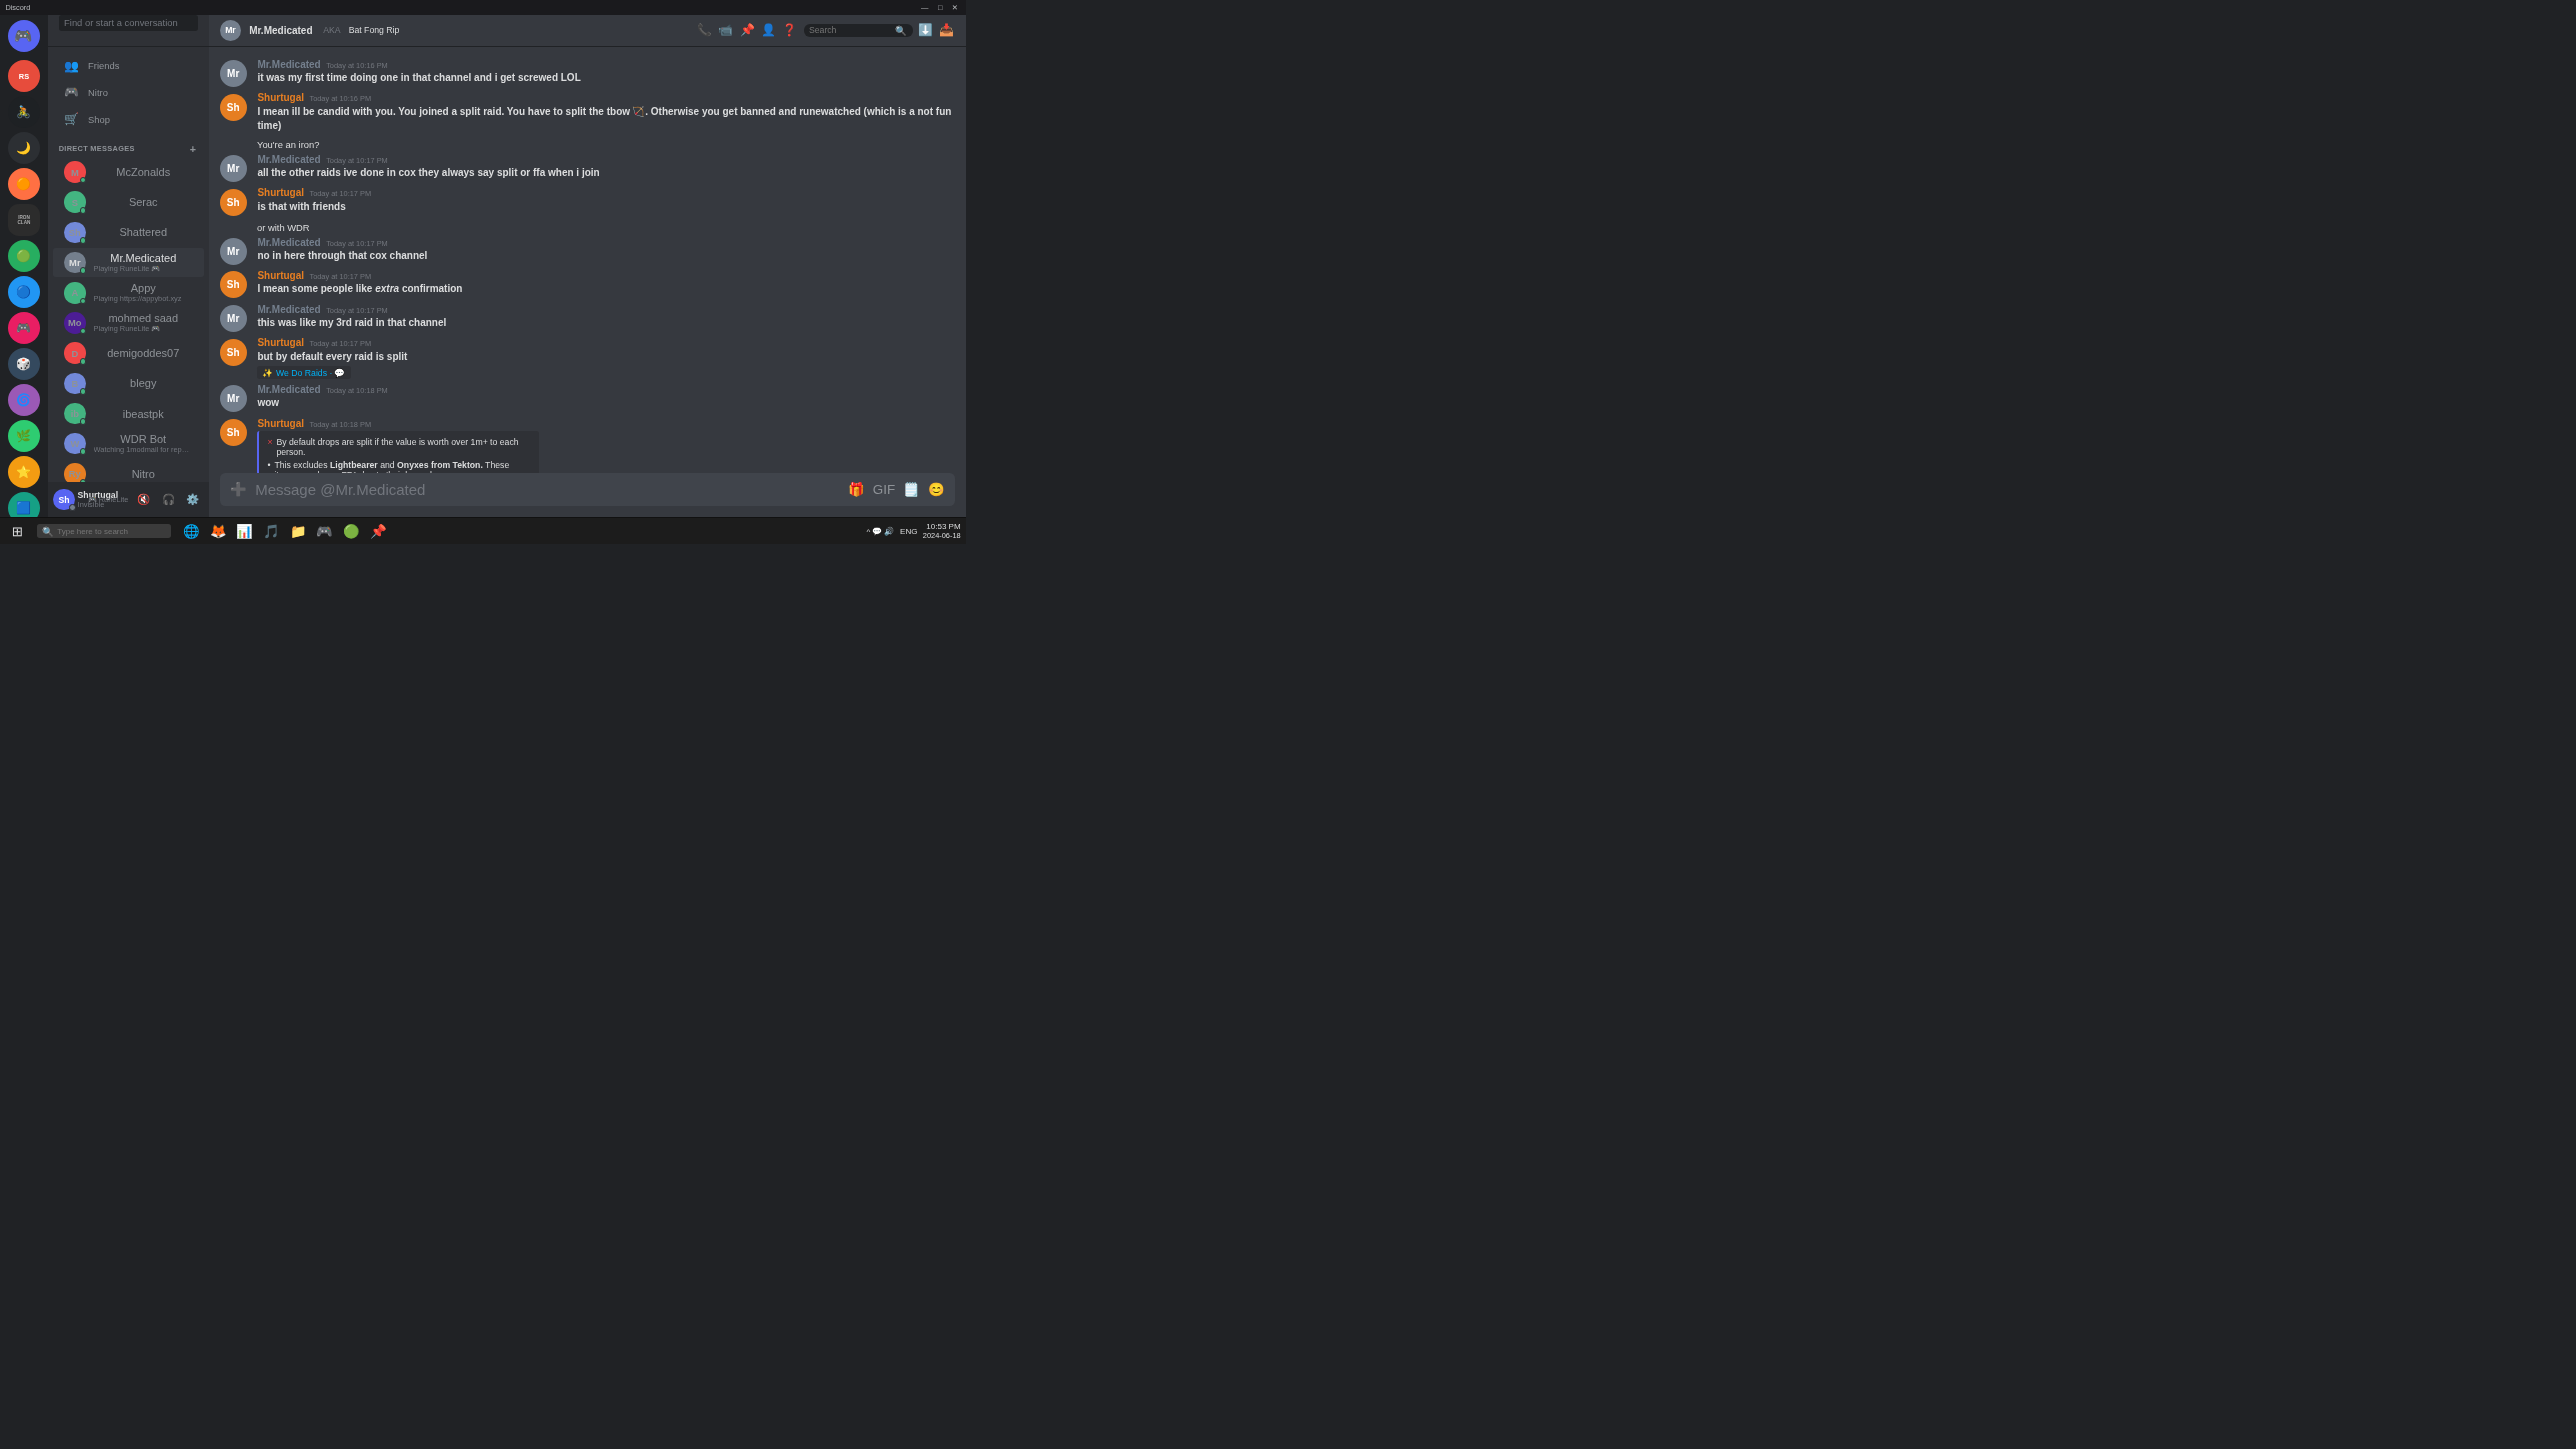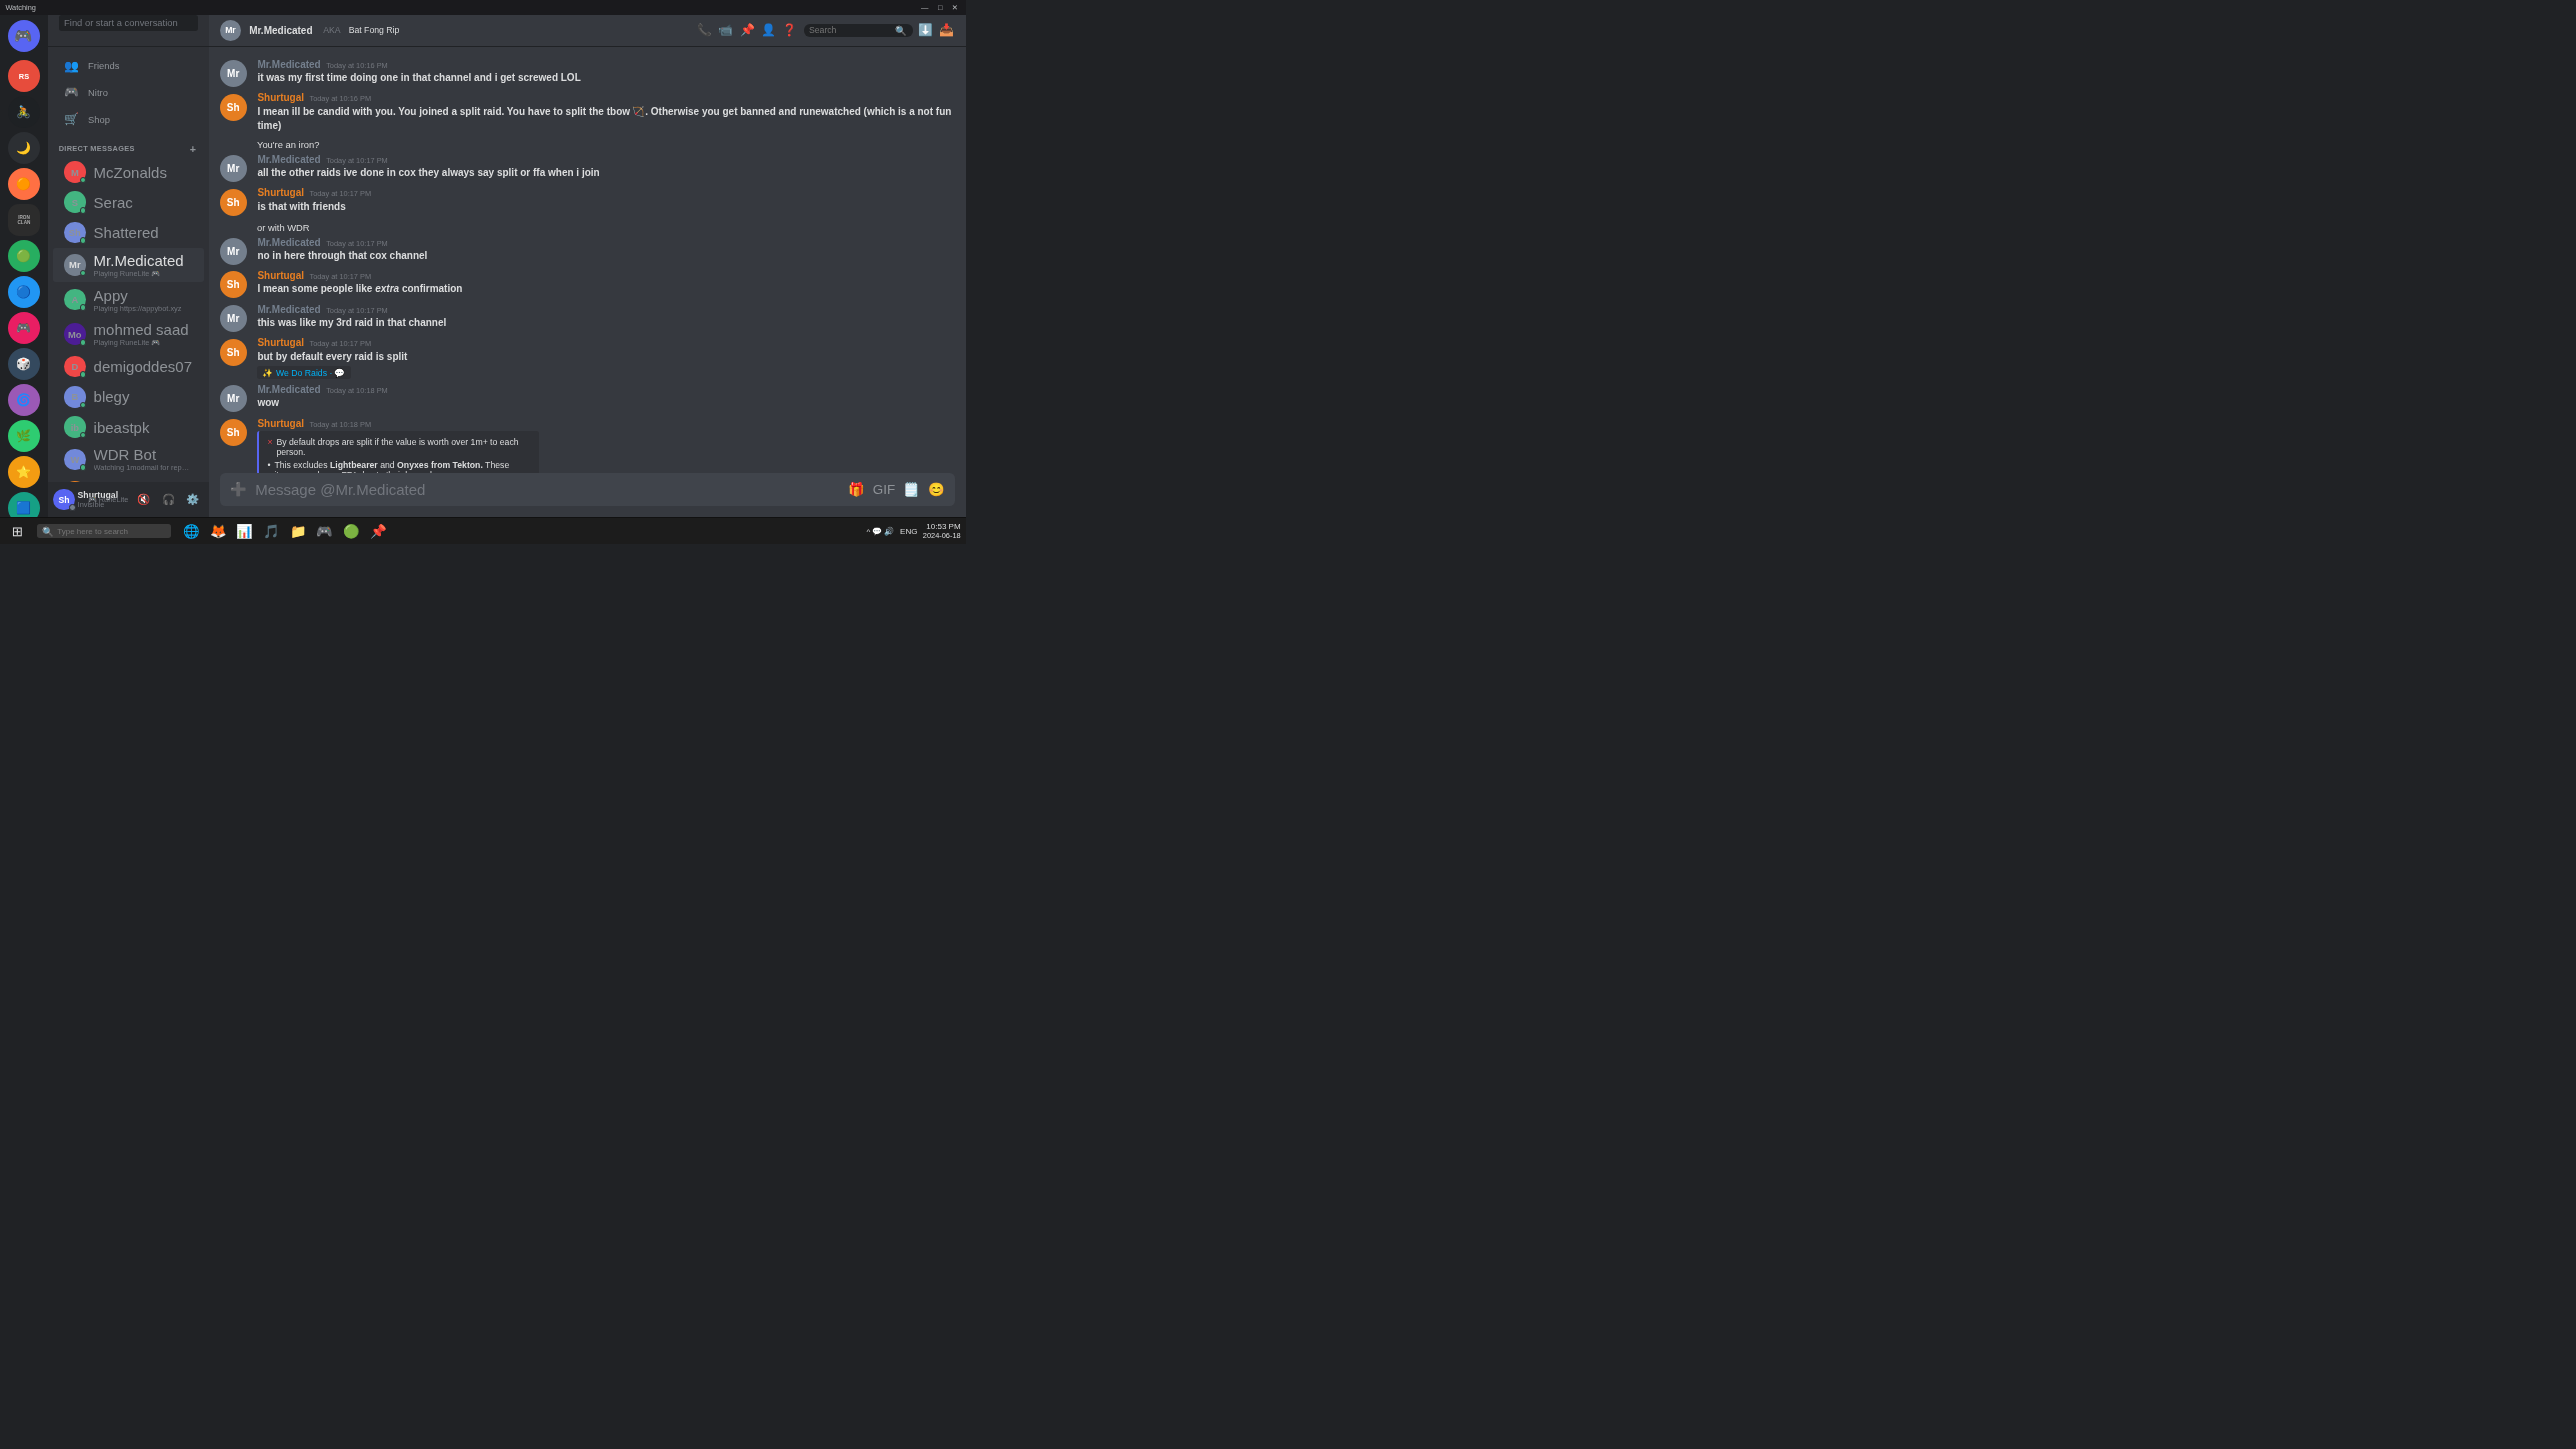--- a/index.html
+++ b/index.html
@@ -151,21 +151,21 @@
     .dm-avatar .status-dot {
       position: absolute;
       bottom: -0.7px;
       right: -0.7px;
       width: 6.7px;
       height: 6.7px;
       border-radius: 50%;
       border: 1.3px solid #2f3136;
     }
     .dm-name-wrap { flex: 1; min-width: 0; }
-    .dm-name { font-size: 15px; font-weight: 500; white-space: nowrap; overflow: hidden; text-overflow: ellipsis; }
+    .dm-name { font-size: 11px; font-weight: 500; white-space: nowrap; overflow: hidden; text-overflow: ellipsis; text-align: center; }
     .dm-sub { font-size: 7.4px; color: #72767d; white-space: nowrap; overflow: hidden; text-overflow: ellipsis; }
     .user-panel {
       height: 35px;
       background: #292b2f;
       display: flex;
       align-items: center;
       padding: 0 5.4px;
       gap: 5.4px;
       flex-shrink: 0;
     }
@@ -380,21 +380,21 @@
 
     
     ::-webkit-scrollbar { width: 2.7px; }
     ::-webkit-scrollbar-track { background: transparent; }
     ::-webkit-scrollbar-thumb { background: #202225; border-radius: 1.3px; }
   </style>
 </head>
 <body>
 
 <div class="titlebar">
-  <span class="titlebar-title">Watching</span>
+  <span class="titlebar-title">Discord</span>
   <div class="titlebar-controls">
     <span class="titlebar-btn">—</span>
     <span class="titlebar-btn">□</span>
     <span class="titlebar-btn">✕</span>
   </div>
 </div>
 
 <div class="app-body">
 
   <div class="server-sidebar">

